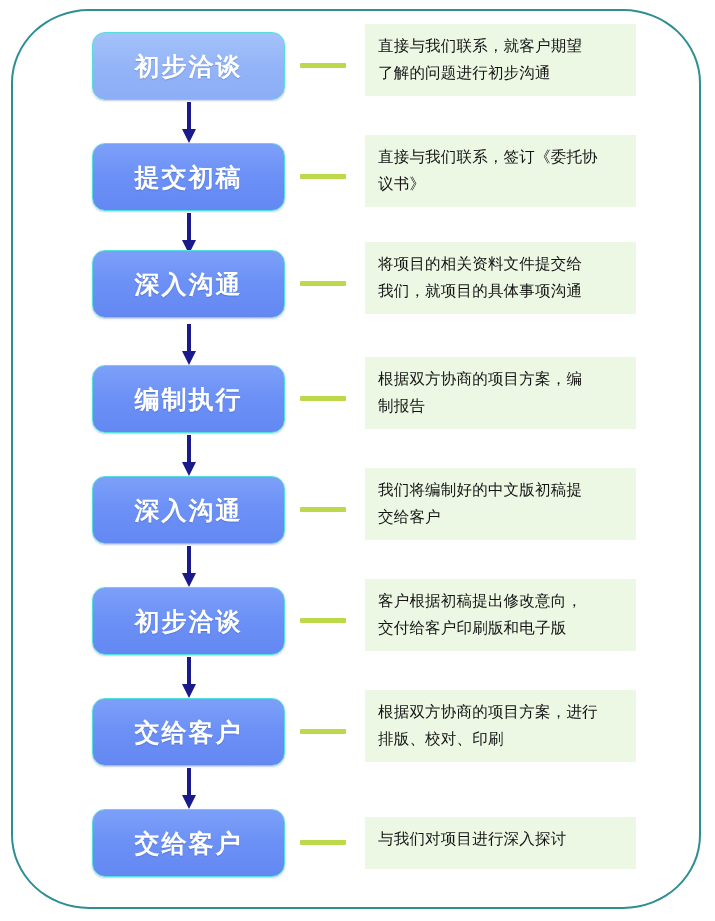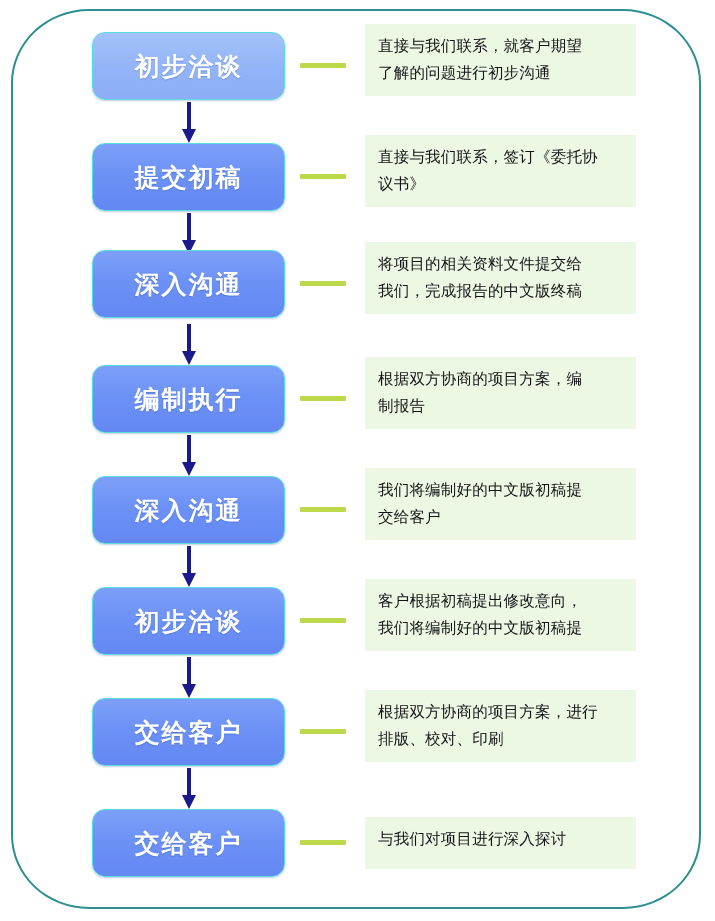--- a/index.html
+++ b/index.html
@@ -152,21 +152,21 @@
     </svg>
   </div>
 
   <div class="flow-row" style="top:250px;">
     <div class="step-box">
       <span class="step-label">深入沟通</span>
     </div>
     <div class="connector-dash"></div>
     <div class="desc-panel h2">
       <div class="desc-text">将项目的相关资料文件提交给
-我们，完成报告的中文版终稿</div>
+我们，就项目的具体事项沟通</div>
     </div>
   </div>
 
   <div class="arrow" style="top:324px;">
     <svg width="16" height="42" viewBox="0 0 16 42" xmlns="http://www.w3.org/2000/svg" aria-hidden="true">
       <path d="M6 0 H10 V27 H15 L8 41 L1 27 H6 Z" fill="#1A1A8C"></path>
     </svg>
   </div>
 
   <div class="flow-row" style="top:365px;">
@@ -203,21 +203,21 @@
     </svg>
   </div>
 
   <div class="flow-row" style="top:587px;">
     <div class="step-box">
       <span class="step-label">初步洽谈</span>
     </div>
     <div class="connector-dash"></div>
     <div class="desc-panel h2">
       <div class="desc-text">客户根据初稿提出修改意向，
-我们将编制好的中文版初稿提</div>
+交付给客户印刷版和电子版</div>
     </div>
   </div>
 
   <div class="arrow" style="top:657px;">
     <svg width="16" height="42" viewBox="0 0 16 42" xmlns="http://www.w3.org/2000/svg" aria-hidden="true">
       <path d="M6 0 H10 V27 H15 L8 41 L1 27 H6 Z" fill="#1A1A8C"></path>
     </svg>
   </div>
 
   <div class="flow-row" style="top:698px;">

